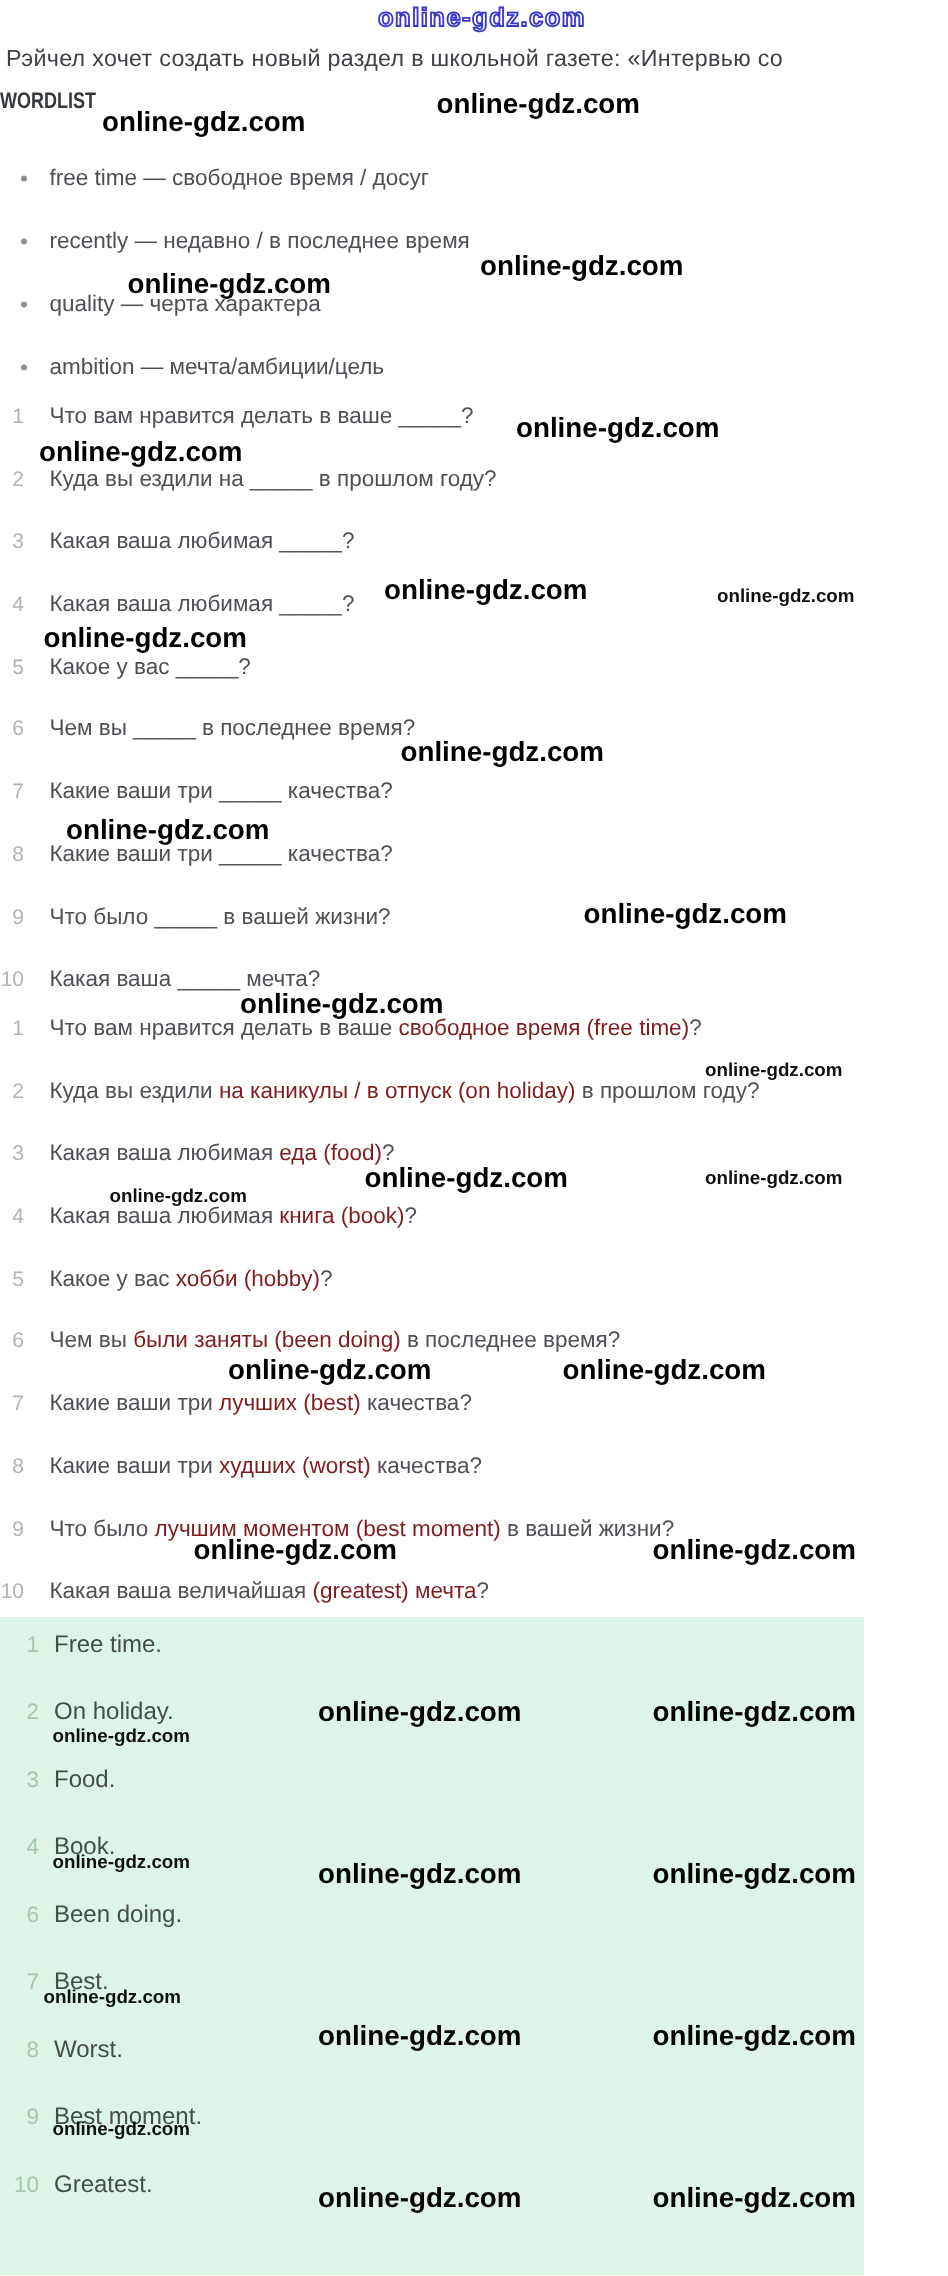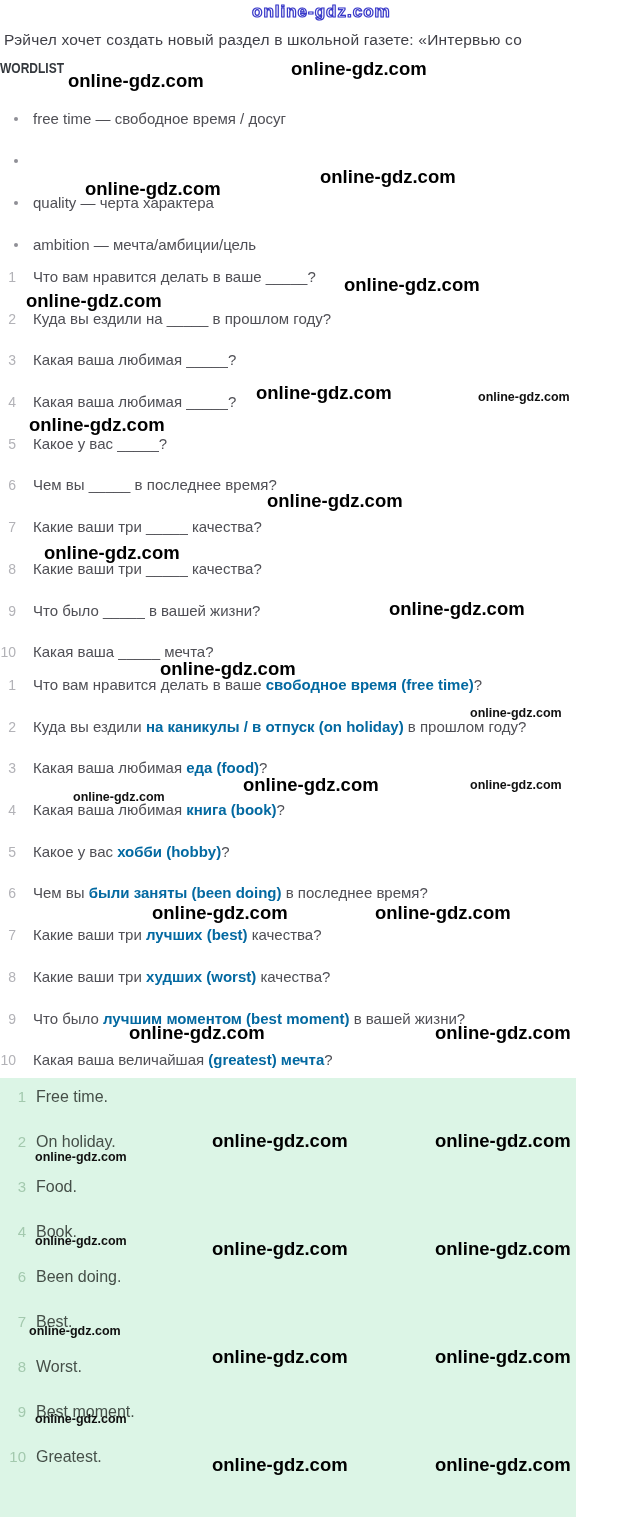--- a/index.html
+++ b/index.html
@@ -20,41 +20,41 @@
   .wordlist{position:absolute;top:110px;left:0;width:632px;}
   .wl-item{position:relative;height:42px;padding-left:33px;font-size:15px;
     line-height:18px;color:#4f4f55;white-space:nowrap;}
   .dot{position:absolute;left:14px;top:7px;width:4px;height:4px;border-radius:50%;background:#8f8f96;}
   .q-list{position:absolute;left:0;width:632px;}
   .q-blank{top:268px;}
   .q-ans{top:676px;}
   .q-item{height:41.7px;font-size:15px;line-height:18px;color:#4f4f55;white-space:nowrap;}
   .q-num{display:inline-block;width:16px;margin-right:17px;text-align:right;
     color:#b2b2b7;font-size:14px;}
-  .q-text .b{font-weight:700;color:#0369a1;}
+  .q-text .b{font-weight:400;color:#7f1d1d;}
   .green{position:absolute;top:1078px;left:0;width:576px;height:439px;background:#dcf5e6;}
   .g-list{position:absolute;top:9px;left:0;width:632px;}
   .g-item{height:45px;font-size:16px;line-height:19px;color:#454f48;white-space:nowrap;}
   .g-num{display:inline-block;width:26px;margin-right:10px;text-align:right;
     color:#a3c9ae;font-size:15px;}
   .wm{position:absolute;white-space:nowrap;z-index:5;}
   .wm-outline{font-size:17px;font-weight:700;letter-spacing:1px;color:#ffffff;
     -webkit-text-stroke:1.2px #3939c9;text-shadow:0 0 1px #3939c9;}
   .wm-bold{font-size:18.5px;font-weight:700;color:#000000;}
   .wm-small{font-size:12.5px;font-weight:600;color:#101010;}
 </style>
 </head>
 <body>
 
 <div class="page">
   <p class="intro">Рэйчел хочет создать новый раздел в школьной газете: «Интервью со</p>
   <h2 class="wl-title">WORDLIST</h2>
   <ul class="wordlist" id="wordlist">
       <li class="wl-item"><span class="dot"></span><span>free time — свободное время / досуг</span></li>
-      <li class="wl-item"><span class="dot"></span></li>
+      <li class="wl-item"><span class="dot"></span><span>recently — недавно / в последнее время</span></li>
       <li class="wl-item"><span class="dot"></span><span>quality — черта характера</span></li>
       <li class="wl-item"><span class="dot"></span><span>ambition — мечта/амбиции/цель</span></li>
     </ul>
   <ol class="q-list q-blank" id="q-blank">
       <li class="q-item"><span class="q-num">1</span><span class="q-text"><span>Что вам нравится делать в ваше _____?</span></span></li>
       <li class="q-item"><span class="q-num">2</span><span class="q-text"><span>Куда вы ездили на _____ в прошлом году?</span></span></li>
       <li class="q-item"><span class="q-num">3</span><span class="q-text"><span>Какая ваша любимая _____?</span></span></li>
       <li class="q-item"><span class="q-num">4</span><span class="q-text"><span>Какая ваша любимая _____?</span></span></li>
       <li class="q-item"><span class="q-num">5</span><span class="q-text"><span>Какое у вас _____?</span></span></li>
       <li class="q-item"><span class="q-num">6</span><span class="q-text"><span>Чем вы _____ в последнее время?</span></span></li>

